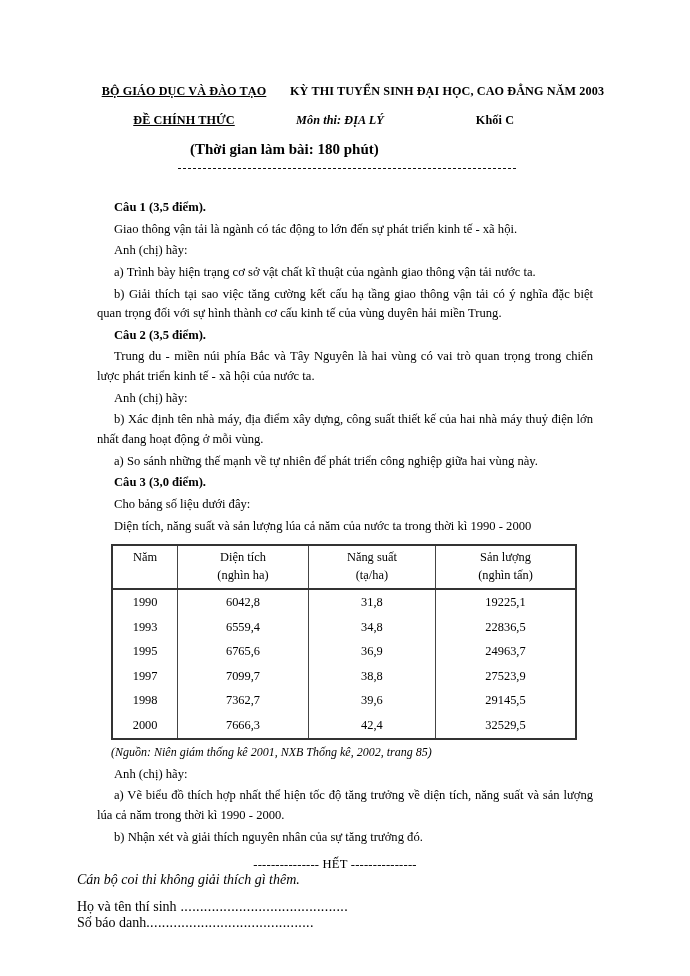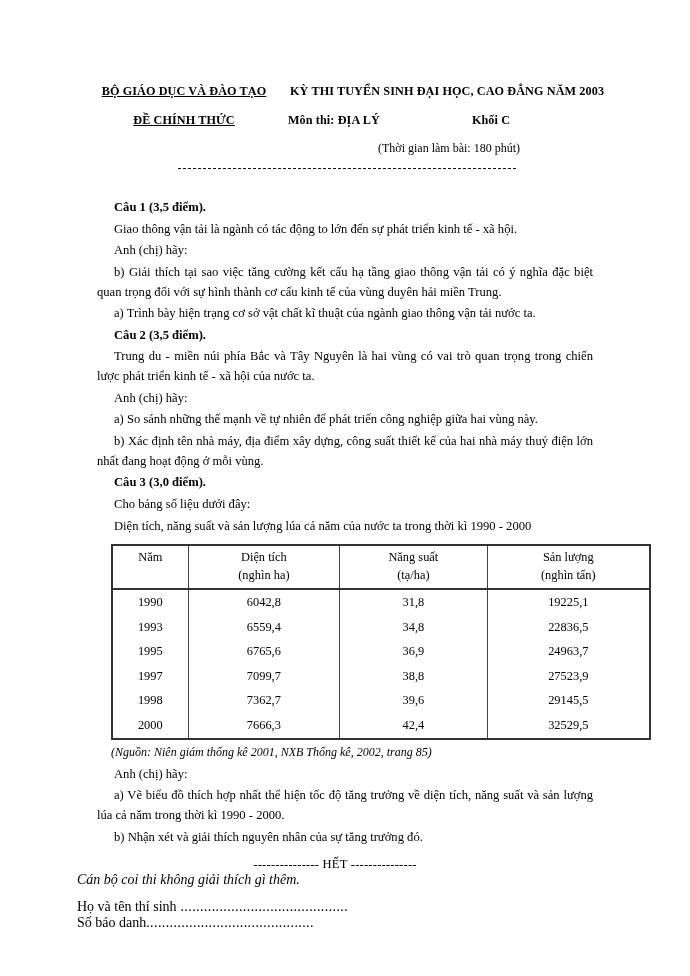--- a/index.html
+++ b/index.html
@@ -45,30 +45,31 @@
     text-decoration: underline;
   }
   .hdr-right {
     flex: none;
     margin-left: 6px;
   }
   .hdr-row-2 {
     margin-top: 14px;
   }
   .hdr-subject {
-    margin-left: 4px;
+    margin-left: 12px;
+    font-style: italic;
   }
   .hdr-block {
     display: inline-block;
     margin-left: 92px;
   }
   .hdr-time {
-    text-align: right;
-    font-size: 12px;
-    font-weight: normal;
+    text-align: left;
+    font-size: 15px;
+    font-weight: bold;
     margin-top: 13px;
     margin-left: 190px;
     width: 330px;
   }
   .divider {
     position: absolute;
     left: 178px;
     top: 168px;
     width: 338px;
     border-top: 1px dashed #111;
@@ -95,21 +96,21 @@
     text-indent: 17px;
   }
 
   
   .table-wrap {
     margin: 8px 0 0 14px;
     width: 466px;
   }
   table.data {
     border-collapse: collapse;
-    width: 540px;
+    width: 466px;
     border: 2px solid #333;
     font-size: 12.4px;
   }
   table.data th, table.data td {
     border-left: 1px solid #444;
     border-right: 1px solid #444;
     text-align: center;
     font-weight: normal;
     padding: 0;
     line-height: 1.42;
@@ -178,30 +179,30 @@
     <div class="hdr-time">(Thời gian làm bài: 180 phút)</div>
   </div>
   <div class="divider"></div>
 
   <div class="content">
 
     <div>
       <div class="q-title">Câu 1 (3,5 điểm).</div>
       <p class="para">Giao thông vận tải là ngành có tác động to lớn đến sự phát triển kinh tế - xã hội.</p>
       <p class="para">Anh (chị) hãy:</p>
+      <p class="para">a) Trình bày hiện trạng cơ sở vật chất kĩ thuật của ngành giao thông vận tải nước ta.</p>
       <p class="para">b) Giải thích tại sao việc tăng cường kết cấu hạ tầng giao thông vận tải có ý nghĩa đặc biệt quan trọng đối với sự hình thành cơ cấu kinh tế của vùng duyên hải miền Trung.</p>
-      <p class="para">a) Trình bày hiện trạng cơ sở vật chất kĩ thuật của ngành giao thông vận tải nước ta.</p>
     </div>
 
     <div>
       <div class="q-title">Câu 2 (3,5 điểm).</div>
       <p class="para">Trung du - miền núi phía Bắc và Tây Nguyên là hai vùng có vai trò quan trọng trong chiến lược phát triển kinh tế - xã hội của nước ta.</p>
       <p class="para">Anh (chị) hãy:</p>
+      <p class="para">b) Xác định tên nhà máy, địa điểm xây dựng, công suất thiết kế của hai nhà máy thuỷ điện lớn nhất đang hoạt động ở mỗi vùng.</p>
       <p class="para">a) So sánh những thế mạnh về tự nhiên để phát triển công nghiệp giữa hai vùng này.</p>
-      <p class="para">b) Xác định tên nhà máy, địa điểm xây dựng, công suất thiết kế của hai nhà máy thuỷ điện lớn nhất đang hoạt động ở mỗi vùng.</p>
     </div>
 
     <div>
       <div class="q-title">Câu 3 (3,0 điểm).</div>
       <p class="para">Cho bảng số liệu dưới đây:</p>
       <p class="para">Diện tích, năng suất và sản lượng lúa cả năm của nước ta trong thời kì 1990 - 2000</p>
 
       <div class="table-wrap">
         <table class="data">
           <thead>

